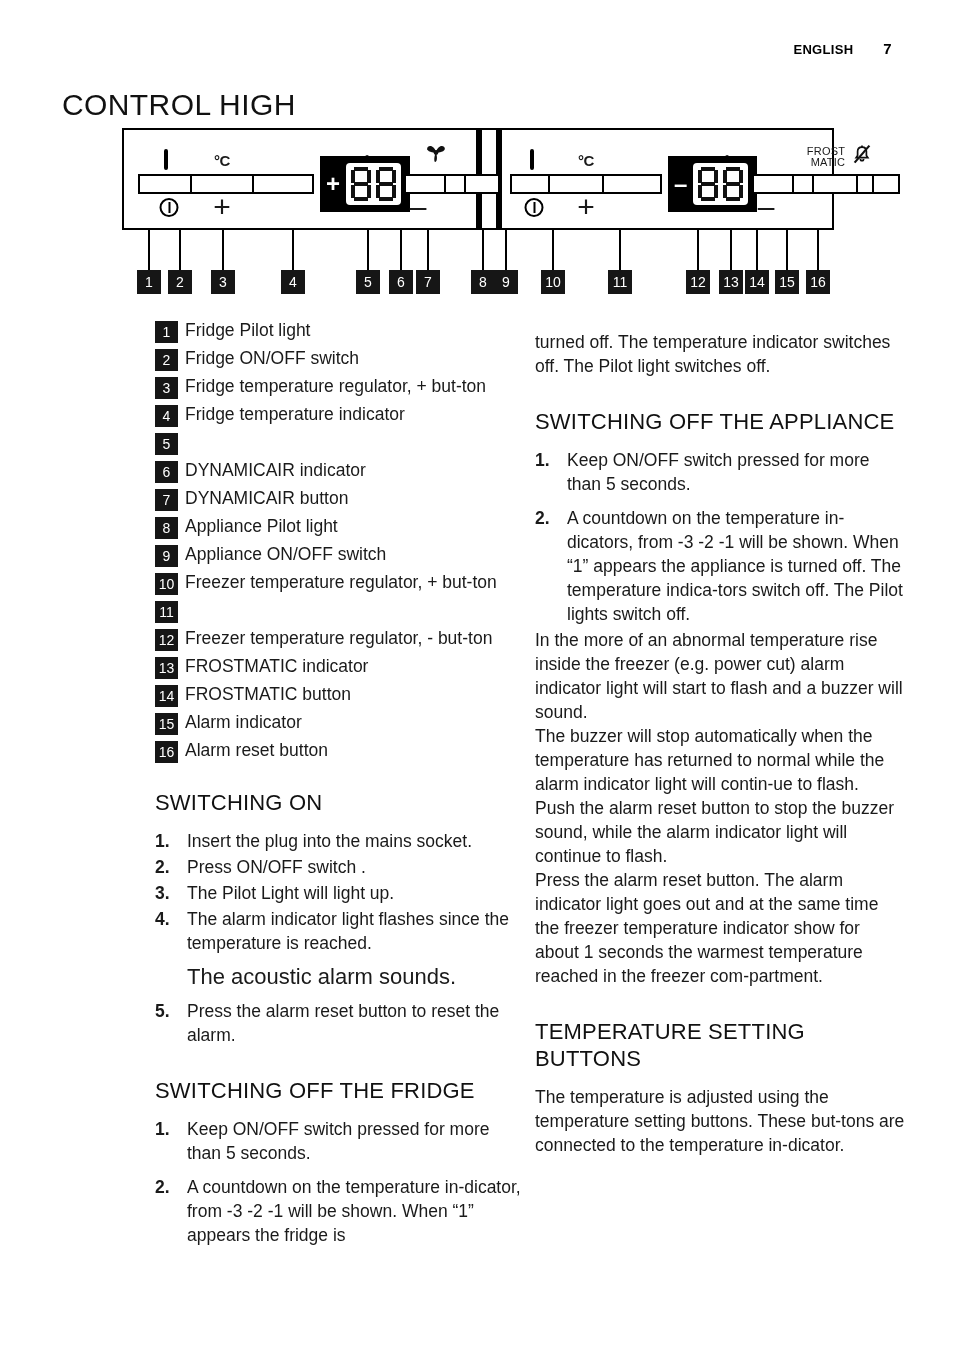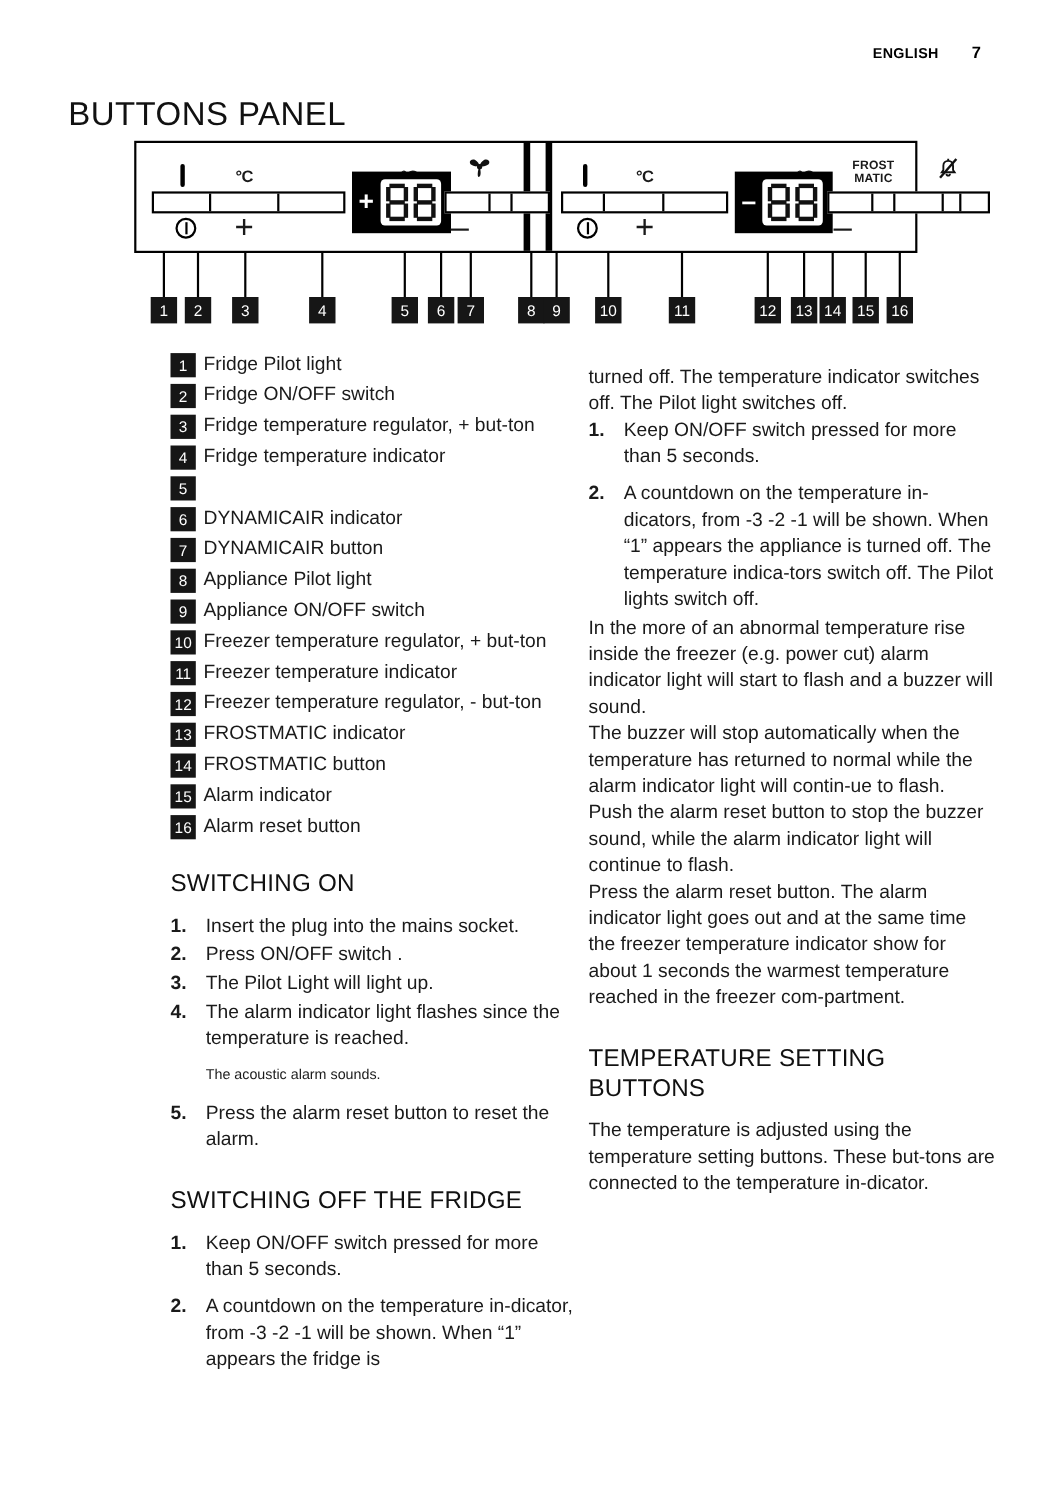--- a/index.html
+++ b/index.html
@@ -75,24 +75,25 @@
     transform: translateX(-50%);
     line-height: 1;
   }
   .lbl-c {
     font-size: 15px;
     font-weight: bold;
     letter-spacing: -0.5px;
   }
   .lbl-frost {
     font-size: 11px;
-    font-weight: 700;
-    text-align: center;
+    font-weight: 400;
+    text-align: right;
     line-height: 11px;
     letter-spacing: 0.2px;
+    margin-left: 32px;
   }
 
   
   .ico-fridge, .ico-freezer {
     width: 13px; height: 23px;
     border: 2px solid #000;
     border-radius: 3px;
     position: relative;
     background: #fff;
   }
@@ -293,42 +294,42 @@
     font-weight: bold;
     line-height: 24px;
   }
   ol.steps .txt {
     font-size: 17.5px;
     line-height: 24px;
     color: #1a1a1a;
   }
   .sub-para {
     margin-left: 32px;
-    font-size: 13px;
+    font-size: 22px;
     line-height: 24px;
     margin-top: 10px;
     margin-bottom: 10px;
   }
   p.body {
     font-size: 17.5px;
     line-height: 24px;
     margin: 0 0 0 0;
     color: #1a1a1a;
   }
   p.body + p.body { margin-top: 0; }
 </style>
 </head>
 <body>
 
 <div class="page-header">
   <span class="lang">ENGLISH</span>
   <span class="pageno">7</span>
 </div>
 
-<h1 class="main-title">BUTTONS PANEL</h1>
+<h1 class="main-title">CONTROL HIGH</h1>
 
 <div class="figure">
 
   <div class="panel-box">
 
     <div class="panel-half left">
 
       <div class="icon-row">
         <span class="p-icon" style="left:42px;">
           <span class="ico-fridge"></span>
@@ -534,21 +535,20 @@
       <div class="legend-item">
         <span class="legend-num">9</span>
         <span class="legend-text">Appliance ON/OFF switch</span>
       </div>
       <div class="legend-item">
         <span class="legend-num">10</span>
         <span class="legend-text">Freezer temperature regulator, + but-ton</span>
       </div>
       <div class="legend-item">
         <span class="legend-num">11</span>
-        <span class="legend-text">Freezer temperature indicator</span>
       </div>
       <div class="legend-item">
         <span class="legend-num">12</span>
         <span class="legend-text">Freezer temperature regulator, - but-ton</span>
       </div>
       <div class="legend-item">
         <span class="legend-num">13</span>
         <span class="legend-text">FROSTMATIC indicator</span>
       </div>
       <div class="legend-item">
@@ -602,20 +602,21 @@
         <span class="num">2.</span>
         <span class="txt">A countdown on the temperature in-dicator, from -3 -2 -1 will be shown. When “1” appears the fridge is</span>
       </li>
     </ol>
   </div>
 
   <div class="col right">
 
     <p class="body">turned off. The temperature indicator switches off. The Pilot light switches off.</p>
 
+    <h2 class="section tight">SWITCHING OFF THE APPLIANCE</h2>
     <ol class="steps">
       <li>
         <span class="num">1.</span>
         <span class="txt">Keep ON/OFF switch pressed for more than 5 seconds.</span>
       </li>
       <li style="margin-top:10px;">
         <span class="num">2.</span>
         <span class="txt">A countdown on the temperature in-dicators, from -3 -2 -1 will be shown. When “1” appears the appliance is turned off. The temperature indica-tors switch off. The Pilot lights switch off.</span>
       </li>
     </ol>

